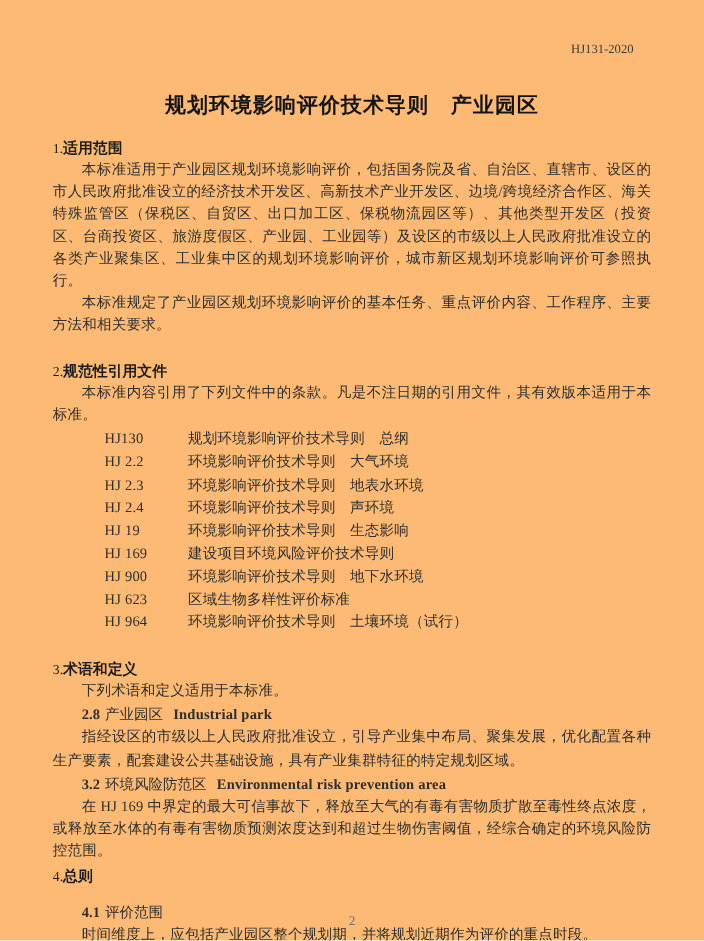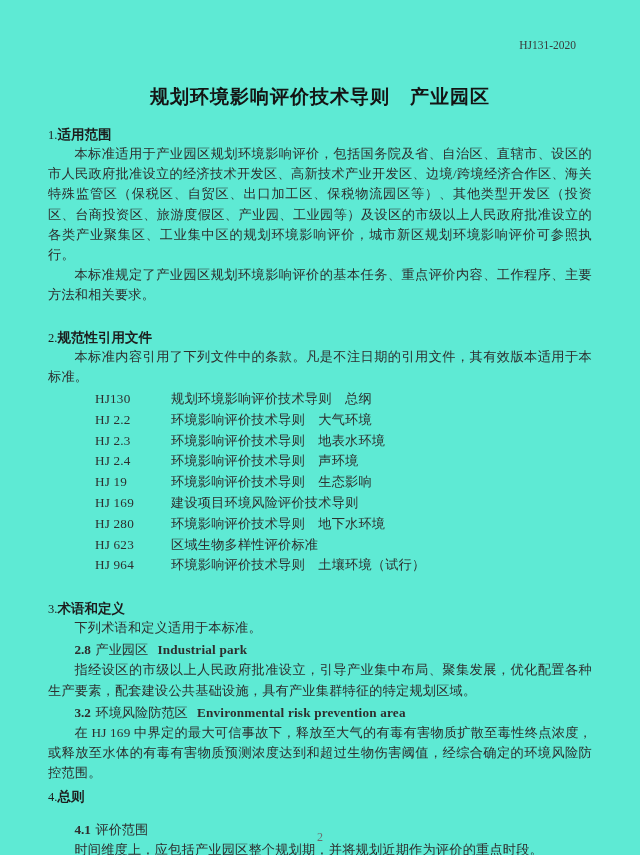--- a/index.html
+++ b/index.html
@@ -2,21 +2,21 @@
 <html><head>
 <meta charset="utf-8">
 <style>
   html,body{margin:0;padding:0;background:#ffffff;}
   .page{
     position:relative;
     width:640px;height:855px;
     margin:0 auto;
     box-sizing:border-box;
     padding:38px 48px 0 48px;
-    background:#5eead4;
+    background:#fdba74;
     overflow:hidden;
     font-family:"Liberation Serif","DejaVu Serif",serif;
     color:#2e2e2e;
   }
   .doc-number{
     font-size:11.5px;
     color:#3a3a3a;
     text-align:right;
     padding-right:16px;
     line-height:14px;
@@ -142,21 +142,21 @@
     </div>
     <div class="ref-row">
       <span class="ref-code">HJ 19</span>
       <span class="ref-desc">环境影响评价技术导则　生态影响</span>
     </div>
     <div class="ref-row">
       <span class="ref-code">HJ 169</span>
       <span class="ref-desc">建设项目环境风险评价技术导则</span>
     </div>
     <div class="ref-row">
-      <span class="ref-code">HJ 280</span>
+      <span class="ref-code">HJ 900</span>
       <span class="ref-desc">环境影响评价技术导则　地下水环境</span>
     </div>
     <div class="ref-row">
       <span class="ref-code">HJ 623</span>
       <span class="ref-desc">区域生物多样性评价标准</span>
     </div>
     <div class="ref-row">
       <span class="ref-code">HJ 964</span>
       <span class="ref-desc">环境影响评价技术导则　土壤环境（试行）</span>
     </div>

